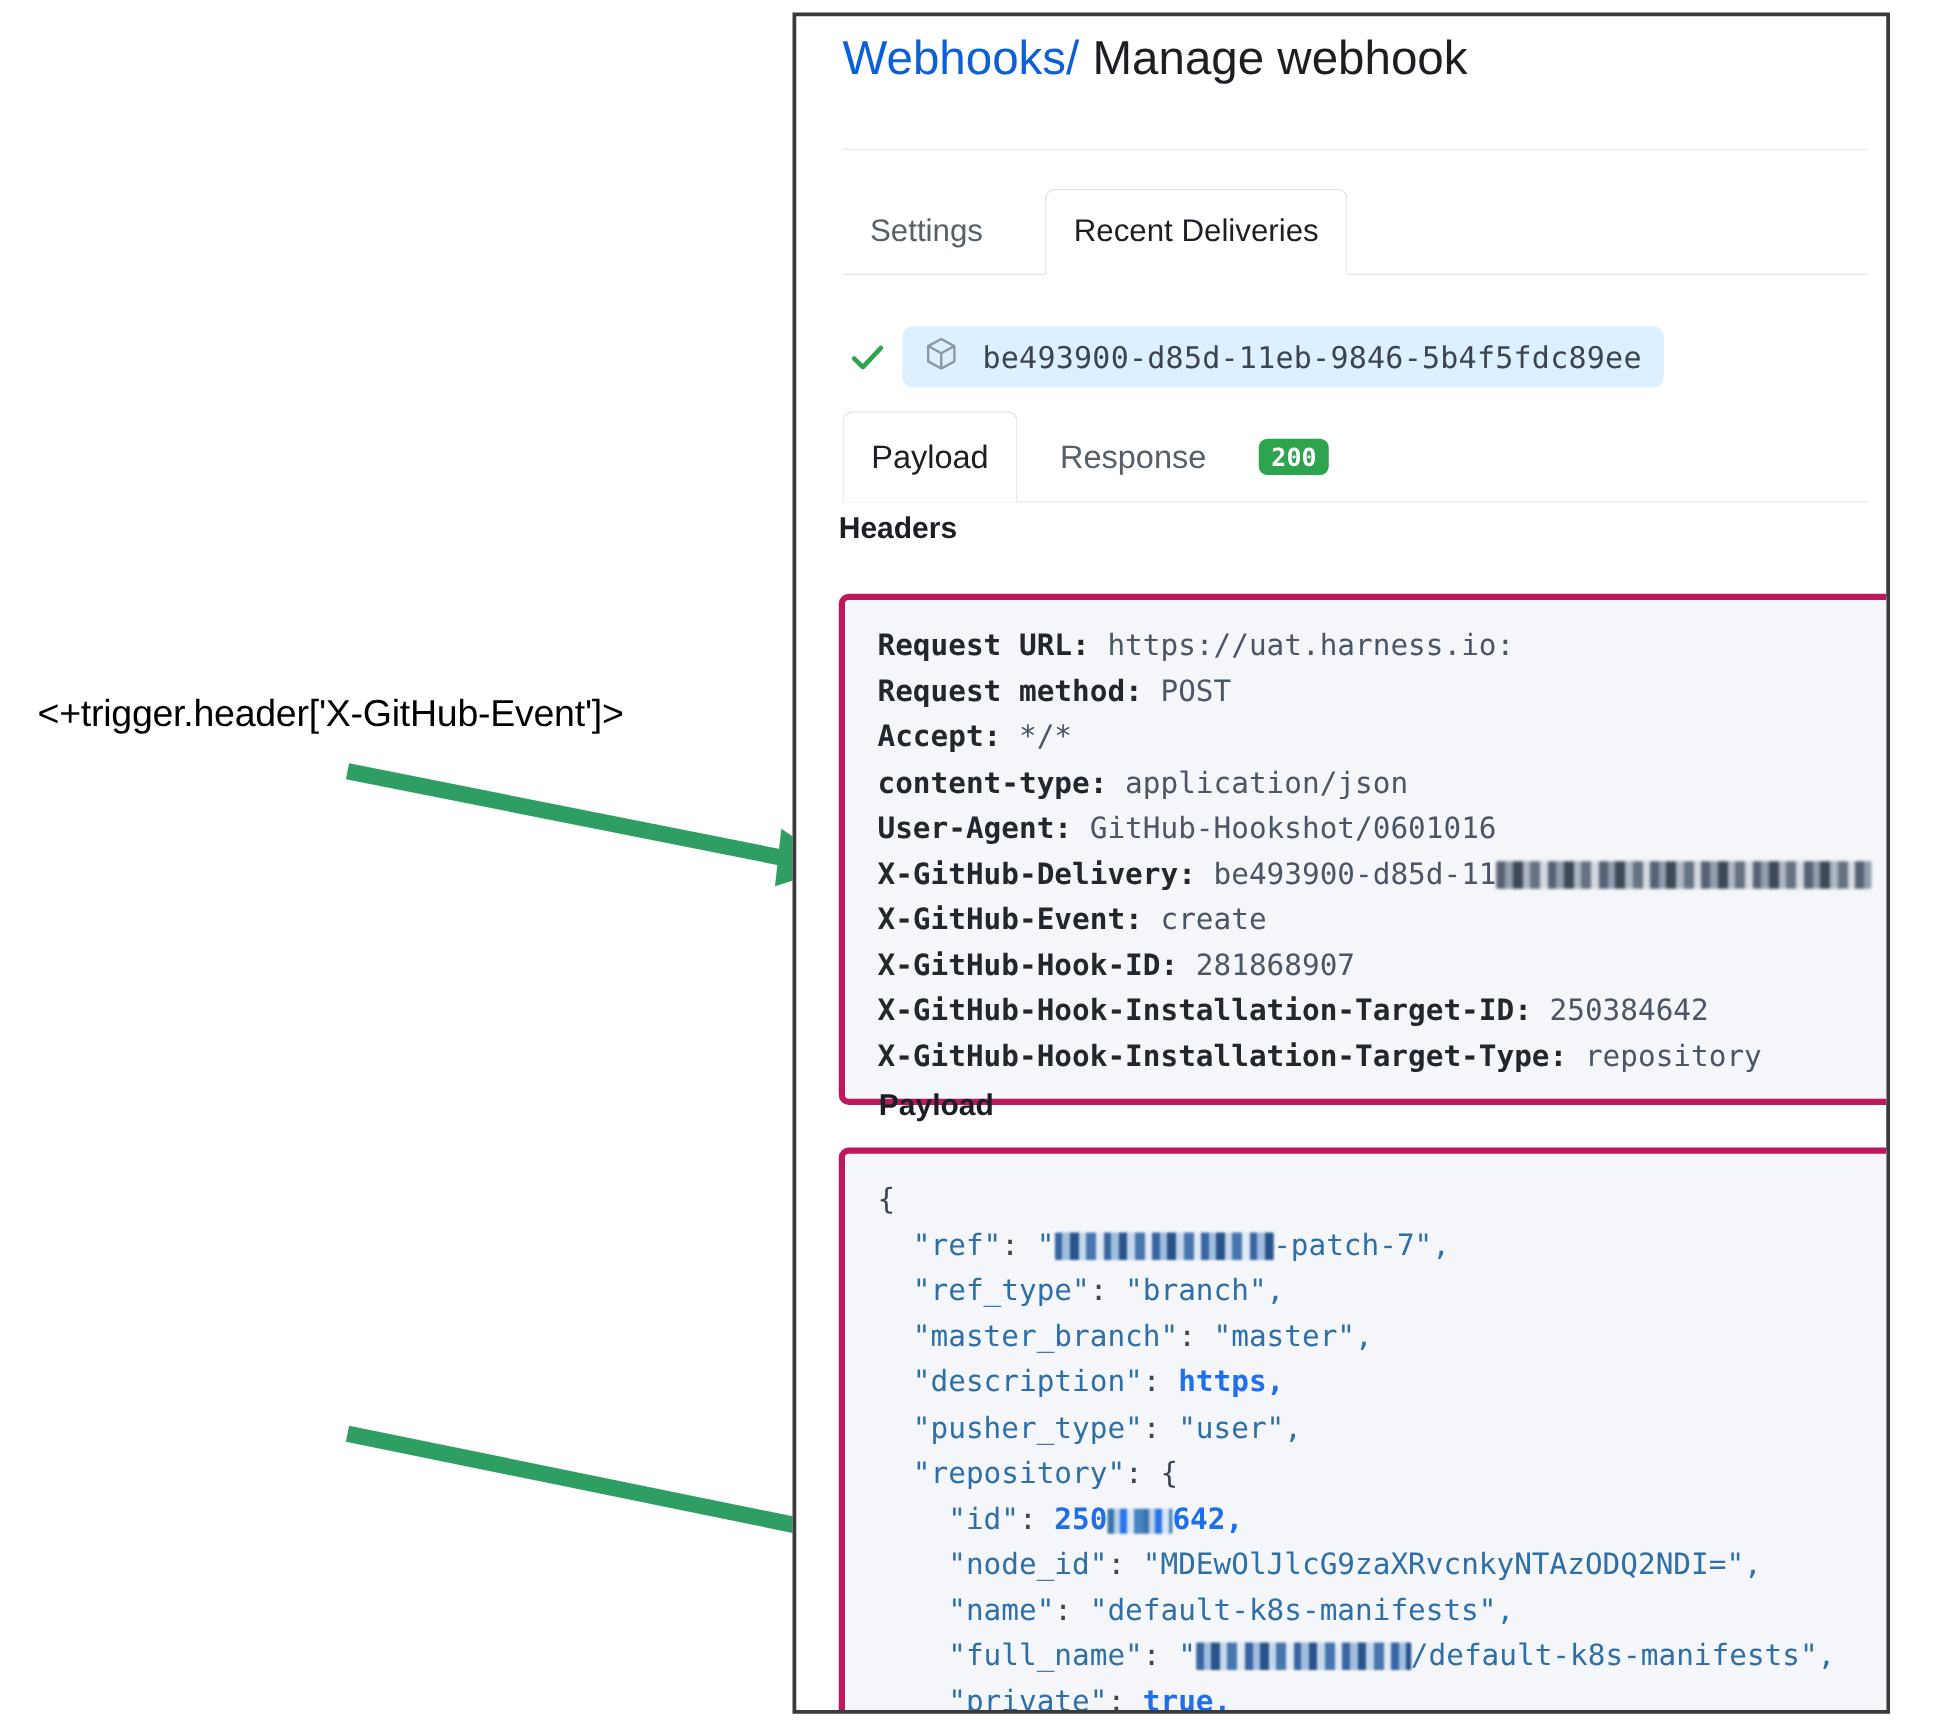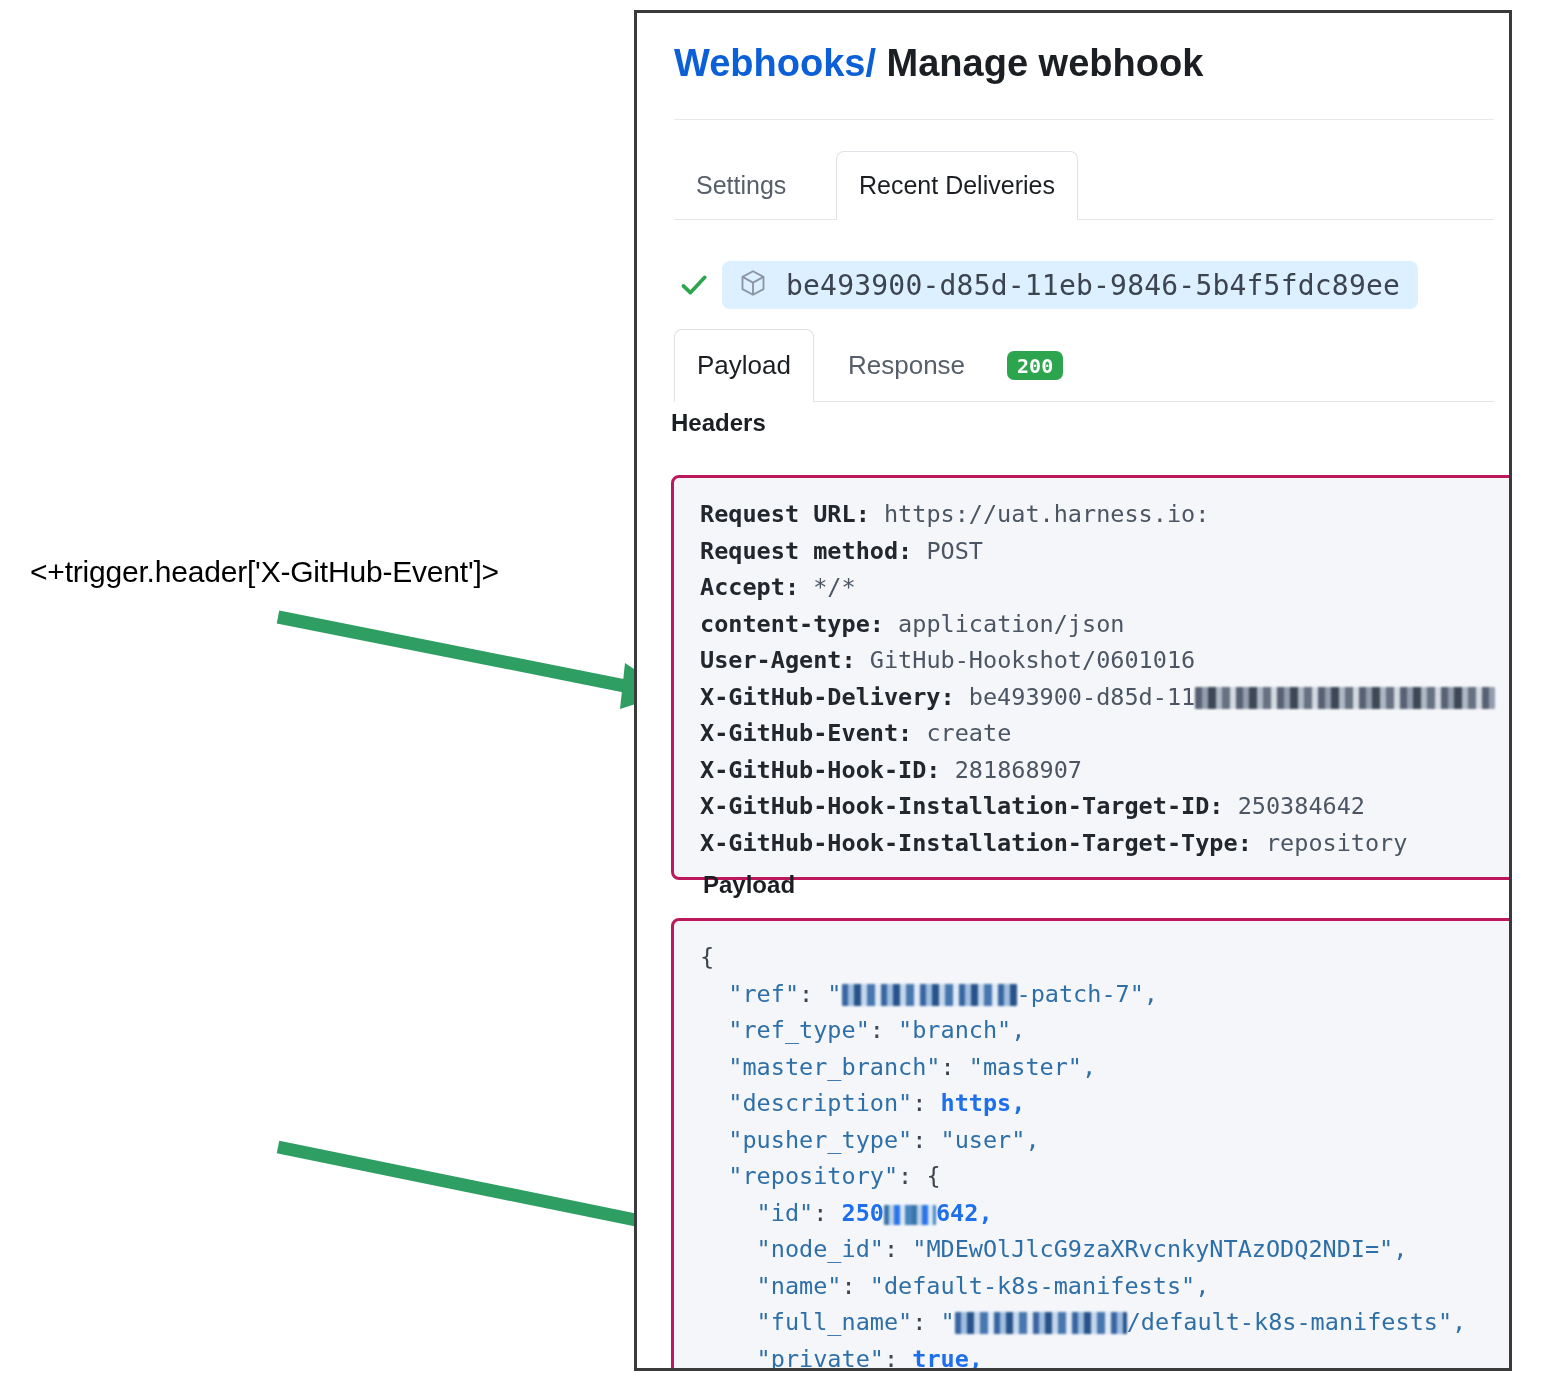--- a/index.html
+++ b/index.html
@@ -35,23 +35,23 @@
     width: 878px; height: 1361px;
     background: #ffffff;
     border: 3px solid #3a3a3a;
     overflow: hidden;
   }
   .panel-inner { position: relative; width: 100%; height: 100%; }
 
   
   #page-title {
     position: absolute;
-    left: 37px; top: 28px;
+    left: 37px; top: 12px;
     font-size: 38px;
-    font-weight: 700;
+    font-weight: 400;
     color: #24292f;
     white-space: nowrap;
     line-height: 1.2;
   }
   #page-title .crumb-link { color: #0b5fd7; }
   #page-title .crumb-sep { color: #0b5fd7; }
   #page-title .crumb-current { color: #1b1f23; }
 
   .hrule {
     position: absolute;
@@ -105,21 +105,21 @@
   }
   #delivery-pill {
     display: flex; align-items: center; gap: 18px;
     background: #ddf0ff;
     border-radius: 8px;
     padding: 7px 18px 7px 16px;
     cursor: pointer;
   }
   #delivery-id-text {
     font-family: "DejaVu Sans Mono", monospace;
-    font-size: 28px;
+    font-size: 24px;
     color: #3c4450;
     letter-spacing: 0.2px;
     white-space: nowrap;
   }
 
   
   #tabstrip-sub {
     position: absolute;
     left: 37px; top: 316px;
     width: 820px; height: 73px;
@@ -165,21 +165,21 @@
     color: #1b1f23;
   }
   #label-headers { top: 396px; }
   #label-payload { top: 858px; margin-left: 32px; }
 
   .codeblock {
     position: absolute;
     left: 34px;
     width: 846px;
     background: #f4f6f9;
-    border: 3px solid #be185d;
+    border: 5px solid #be185d;
     border-radius: 8px;
     padding: 18px 0 16px 26px;
     font-family: "DejaVu Sans Mono", monospace;
     font-size: 23.5px;
     line-height: 36.5px;
     color: #3c4450;
     white-space: pre;
     overflow: hidden;
   }
   #headers-block { top: 462px; }

